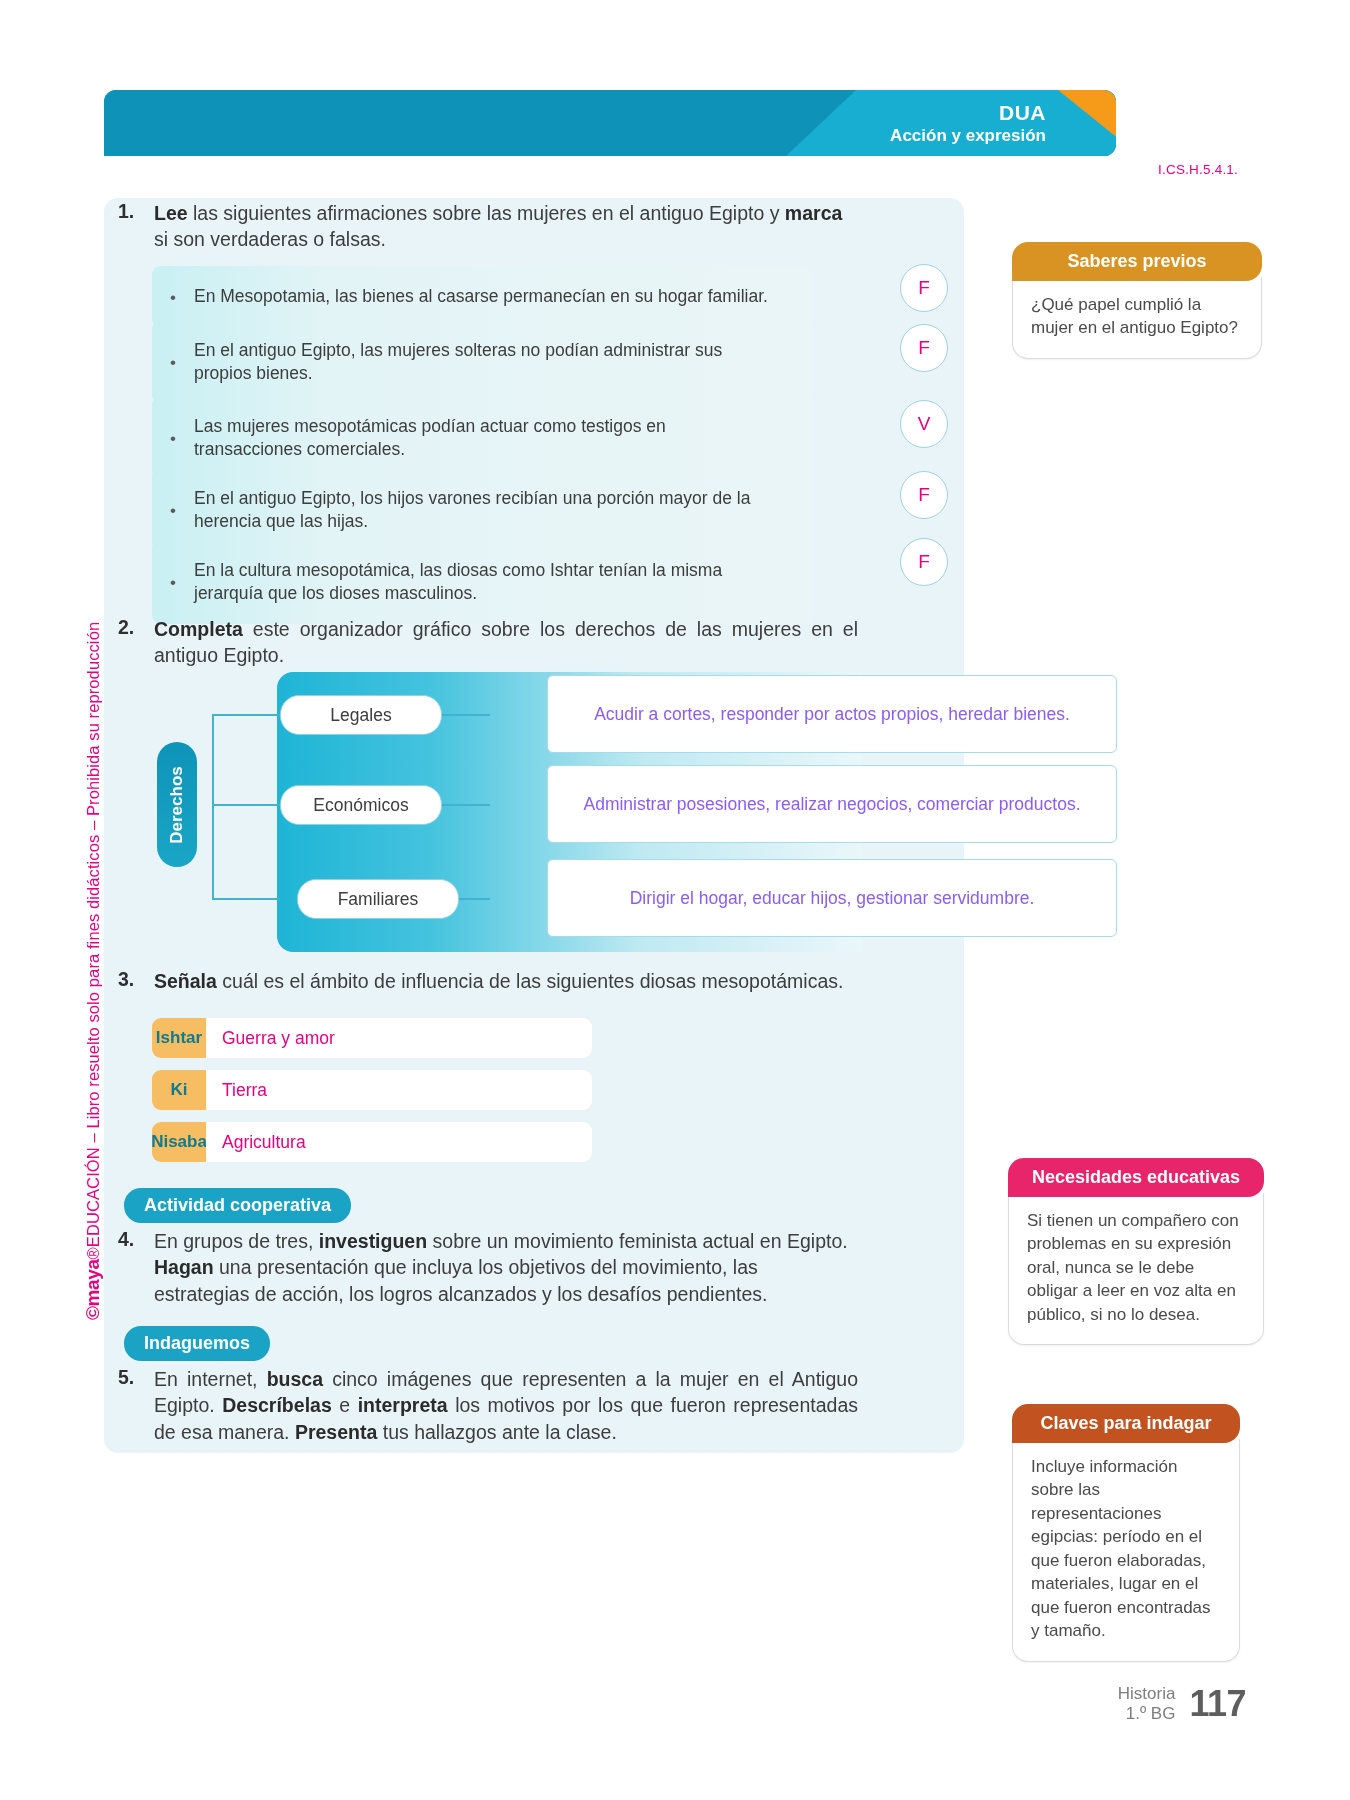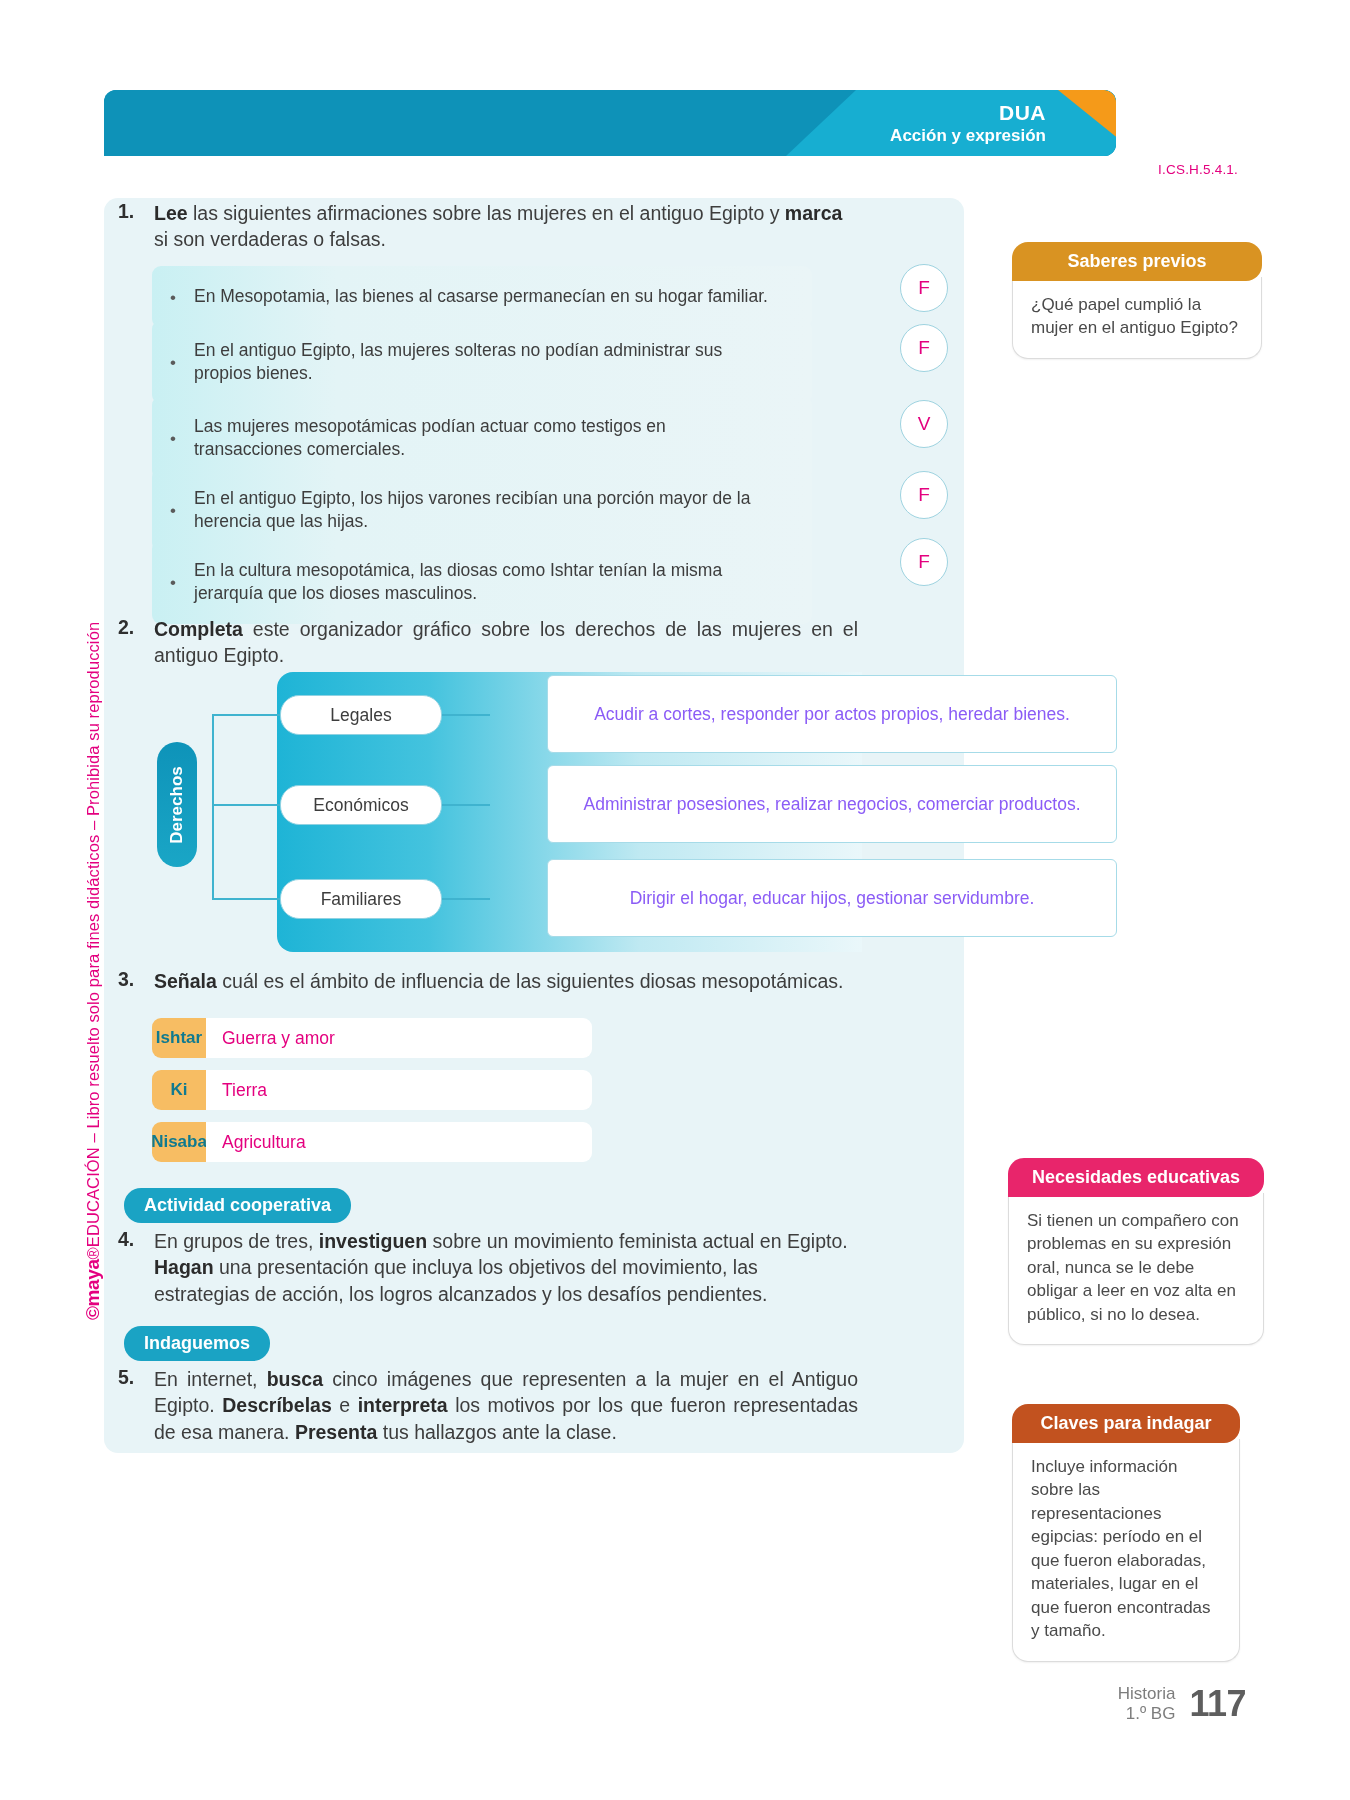--- a/index.html
+++ b/index.html
@@ -277,21 +277,21 @@
   <div class="ln" style="left:-65px;top:42px;width:2px;height:186px;"></div>
   <div class="ln" style="left:-65px;top:42px;width:68px;height:2px;"></div>
   <div class="ln" style="left:-65px;top:132px;width:68px;height:2px;"></div>
   <div class="ln" style="left:-65px;top:226px;width:68px;height:2px;"></div>
   <div class="ln" style="left:163px;top:42px;width:50px;height:2px;"></div>
   <div class="ln" style="left:163px;top:132px;width:50px;height:2px;"></div>
   <div class="ln" style="left:163px;top:226px;width:50px;height:2px;"></div>
 
   <div class="branch" style="left:3px;top:23px;">Legales</div>
   <div class="branch" style="left:3px;top:113px;">Económicos</div>
-  <div class="branch" style="left:3px;top:207px;">Familiares</div>
+  <div class="branch" style="left:20px;top:207px;">Familiares</div>
 
   <div class="ansbox" style="top:3px;">Acudir a cortes, responder por actos propios, heredar bienes.</div>
   <div class="ansbox" style="top:93px;">Administrar posesiones, realizar negocios, comerciar productos.</div>
   <div class="ansbox" style="top:187px;">Dirigir el hogar, educar hijos, gestionar servidumbre.</div>
 </div>
 
 <div class="q" style="left:118px;top:968px;width:740px;">
   <div class="q-num">3.</div>
   <div class="q-text">
     <b>Señala</b><span> cuál es el ámbito de influencia de las siguientes diosas mesopotámicas.</span>

